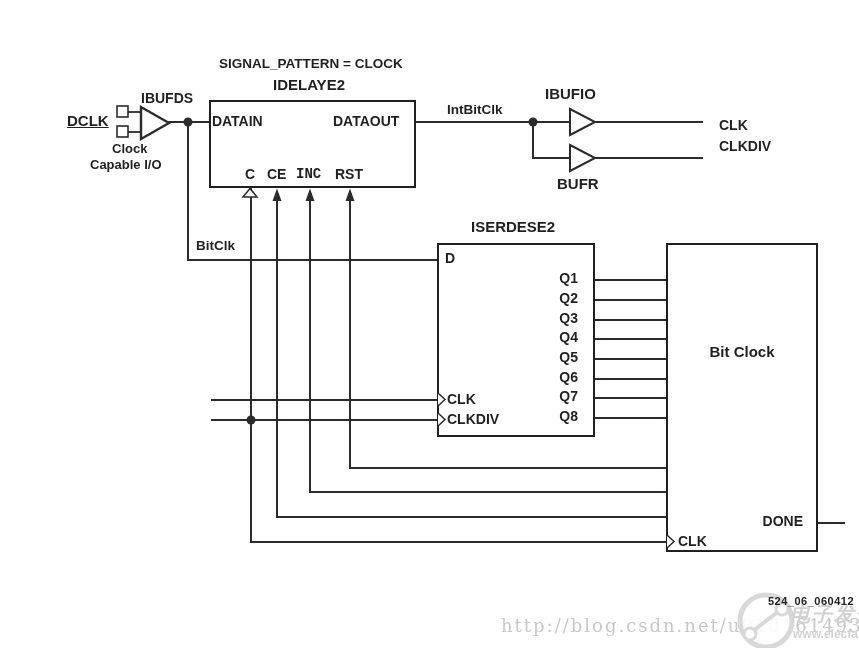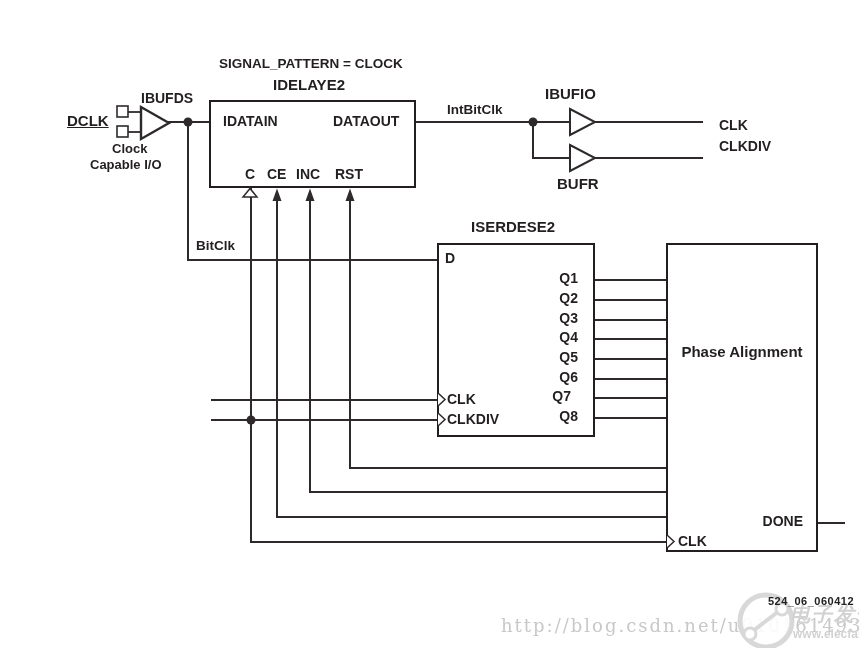--- a/index.html
+++ b/index.html
@@ -100,25 +100,25 @@
     <g>
       <circle cx="733" cy="621" r="26" fill="#ffffff" fill-opacity="0.88" stroke="#d8d8d8" stroke-width="5"></circle>
       <line x1="720" y1="631" x2="746" y2="611" stroke="#d8d8d8" stroke-width="4"></line>
       <circle cx="717" cy="634" r="6" fill="#fff" stroke="#d8d8d8" stroke-width="3"></circle>
       <circle cx="749" cy="609" r="6" fill="#fff" stroke="#d8d8d8" stroke-width="3"></circle>
     </g>
   </svg>
 
   <span class="lbl t135 layer-labels" style="left:186px;top:57px;">SIGNAL_PATTERN = CLOCK</span>
   <span class="lbl t15 layer-labels" style="left:240px;top:77px;">IDELAYE2</span>
-  <span class="lbl layer-labels" style="left:190px;top:114px;">IDATAIN</span>
+  <span class="lbl layer-labels" style="left:175px;top:114px;">IDATAIN</span>
   <span class="lbl layer-labels" style="left:300px;top:114px;">DATAOUT</span>
   <span class="lbl layer-labels" style="left:212px;top:167px;">C</span>
   <span class="lbl layer-labels" style="left:234px;top:167px;">CE</span>
-  <span class="lbl layer-labels" style="left:263px;top:167px;">INC</span>
+  <span class="lbl layer-labels" style="left:263px;top:167px;font-family:Liberation Mono, monospace;">INC</span>
   <span class="lbl layer-labels" style="left:302px;top:167px;">RST</span>
 
   <span class="lbl t15 layer-labels" style="left:34px;top:113px;text-decoration:underline;">DCLK</span>
   <span class="lbl layer-labels" style="left:108px;top:91px;">IBUFDS</span>
   <span class="lbl t13 layer-labels" style="left:79px;top:142px;">Clock</span>
   <span class="lbl t13 layer-labels" style="left:57px;top:158px;">Capable I/O</span>
 
   <span class="lbl t135 layer-labels" style="left:414px;top:103px;">IntBitClk</span>
   <span class="lbl t15 layer-labels" style="left:512px;top:86px;">IBUFIO</span>
   <span class="lbl t15 layer-labels" style="left:524px;top:176px;">BUFR</span>
@@ -130,25 +130,25 @@
   <span class="lbl t15 layer-labels" style="left:438px;top:219px;">ISERDESE2</span>
   <span class="lbl layer-labels" style="left:412px;top:251px;">D</span>
   <span class="lbl layer-labels" style="left:414px;top:392px;">CLK</span>
   <span class="lbl layer-labels" style="left:414px;top:412px;">CLKDIV</span>
   <span class="lbl layer-labels" style="right:303px;top:271px;">Q1</span>
   <span class="lbl layer-labels" style="right:303px;top:291px;">Q2</span>
   <span class="lbl layer-labels" style="right:303px;top:311px;">Q3</span>
   <span class="lbl layer-labels" style="right:303px;top:330px;">Q4</span>
   <span class="lbl layer-labels" style="right:303px;top:350px;">Q5</span>
   <span class="lbl layer-labels" style="right:303px;top:370px;">Q6</span>
-  <span class="lbl layer-labels" style="right:310px;top:389px;text-align:center;">Q7</span>
+  <span class="lbl layer-labels" style="right:303px;top:389px;text-align:center;">Q7</span>
   <span class="lbl layer-labels" style="right:303px;top:409px;">Q8</span>
 
   <div id="sm-text">
-    <div>Phase Alignment</div>
+    <div>Bit Clock</div>
   </div>
   <span class="lbl layer-labels" style="right:78px;top:514px;">DONE</span>
   <span class="lbl layer-labels" style="left:645px;top:534px;">CLK</span>
 
   <span id="wm-url">http://blog.csdn.net/u010161493</span>
   <span id="wm-cn">电子发烧友</span>
   <span id="wm-site">www.elecfans.com</span>
   <span id="fig-number">524_06_060412</span>
 
 </div>

